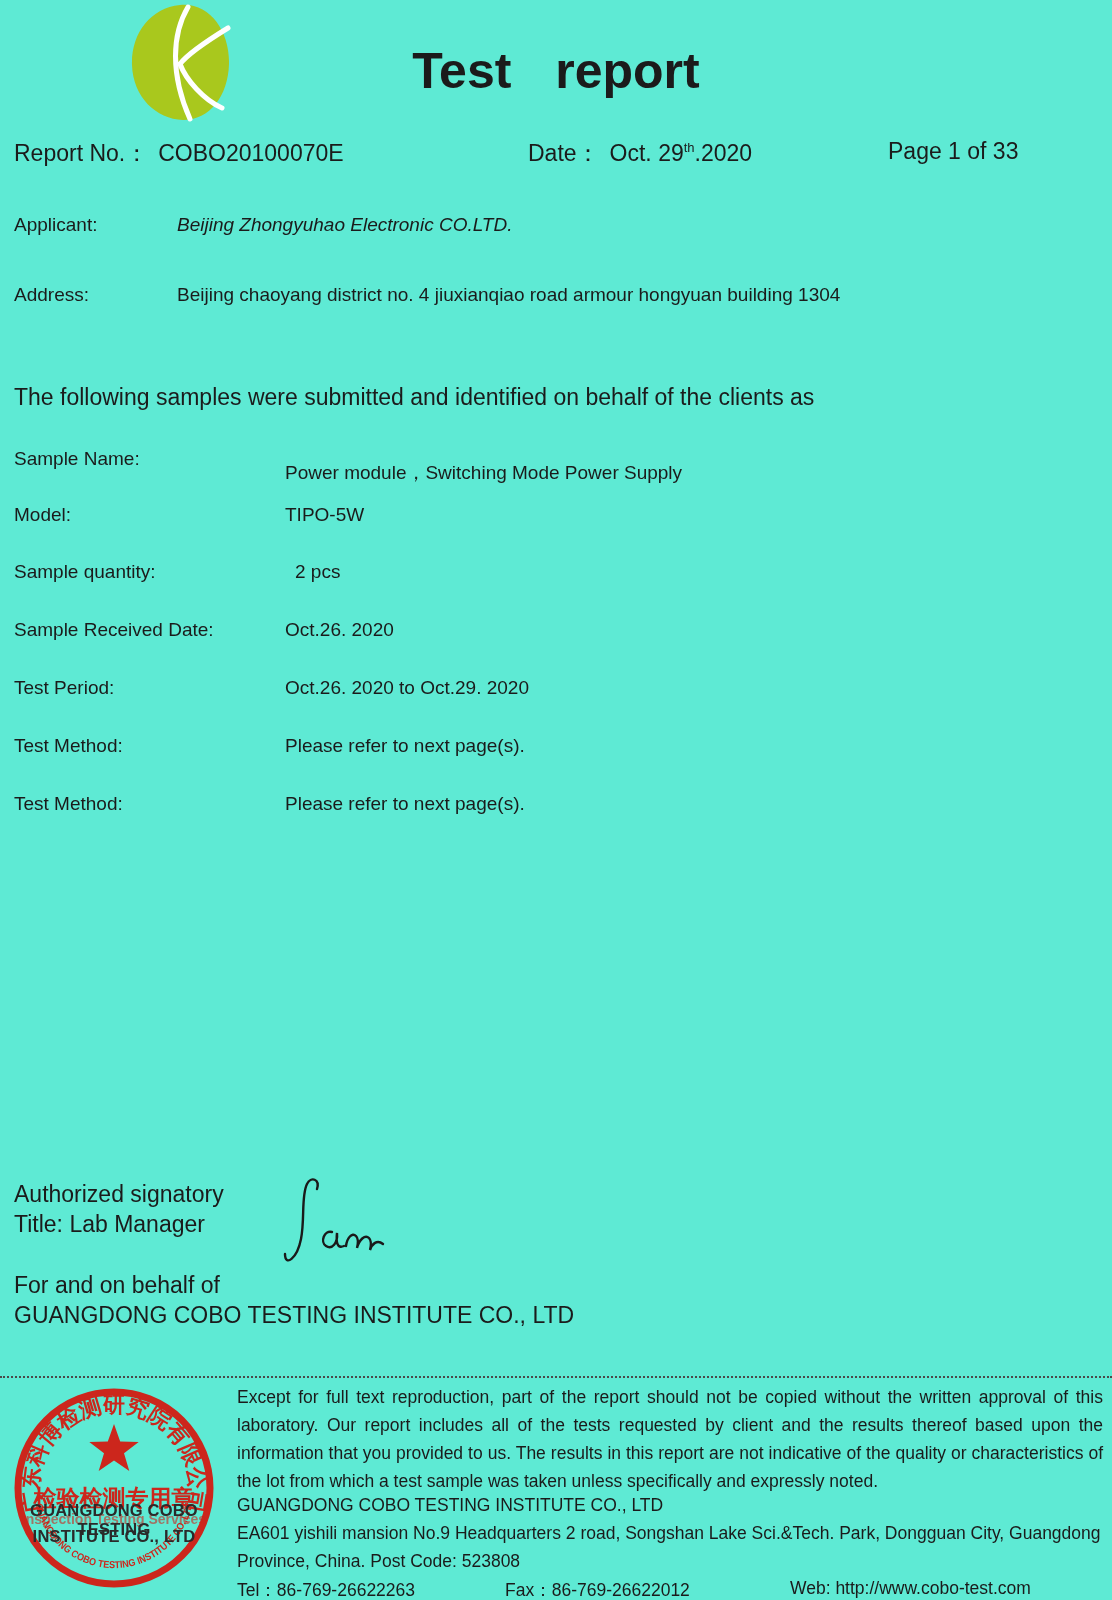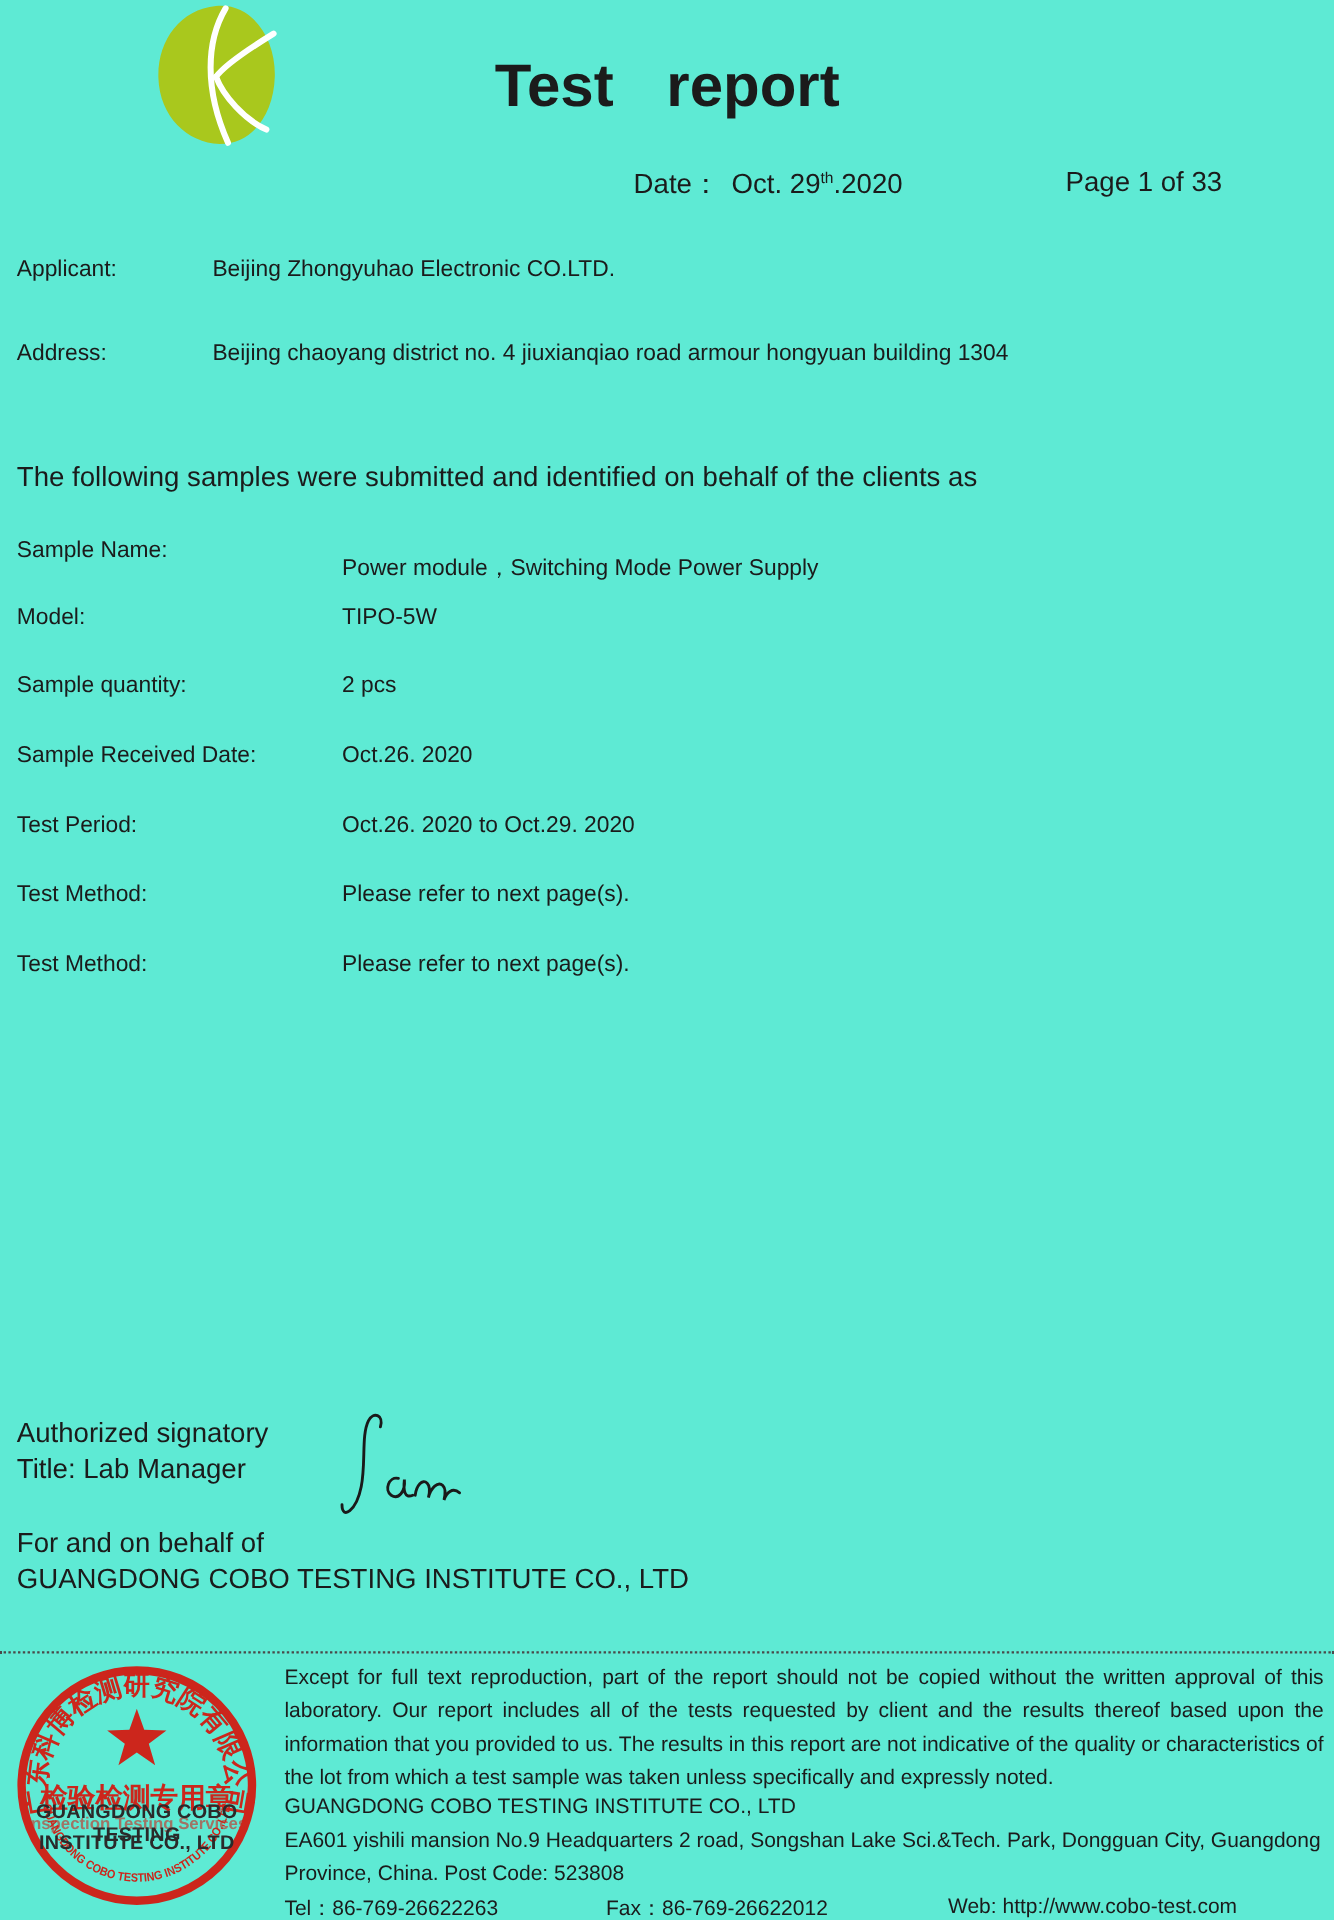--- a/index.html
+++ b/index.html
@@ -41,41 +41,44 @@
 
   <svg class="abs" style="left:128px; top:4px;" width="104" height="118" viewBox="0 0 104 118">
     <path d="M52,1 C22,4 3,30 4,61 C5,93 28,115 55,116 C82,116 100,92 101,60 C102,28 82,-2 52,1 Z" fill="#a9c81d"></path>
     <path d="M60,3 C44,30 42,70 62,115" fill="none" stroke="#ffffff" stroke-width="5" stroke-linecap="round"></path>
     <path d="M100,24 C74,40 58,52 52,60" fill="none" stroke="#ffffff" stroke-width="5" stroke-linecap="round"></path>
     <path d="M52,60 C58,76 76,96 94,104" fill="none" stroke="#ffffff" stroke-width="5" stroke-linecap="round"></path>
   </svg>
 
   <h1 class="abs title">Test report</h1>
 
+  <div class="abs meta-text" style="left:14px; top:138px;">
+    <span>Report No.：</span><span class="gap">COBO20100070E</span>
+  </div>
   <div class="abs meta-text" style="left:528px; top:138px;">
     <span>Date：</span><span class="gap"><span>Oct. 29</span><sup class="ord">th</sup><span>.2020</span></span>
   </div>
   <div class="abs meta-text" style="left:888px; top:138px;">Page 1 of 33</div>
 
   <span class="abs lbl" style="left:14px; top:214px;">Applicant:</span>
-  <span class="abs val" style="left:177px; top:214px;">Beijing Zhongyuhao Electronic CO.LTD.</span>
+  <span class="abs val" style="left:177px; top:214px;font-style:italic;">Beijing Zhongyuhao Electronic CO.LTD.</span>
 
   <span class="abs lbl" style="left:14px; top:284px;">Address:</span>
   <span class="abs val" style="left:177px; top:284px;">Beijing chaoyang district no. 4 jiuxianqiao road armour hongyuan building 1304</span>
 
   <div class="abs intro" style="left:14px; top:384px;">The following samples were submitted and identified on behalf of the clients as</div>
 
   <span class="abs lbl" style="left:14px;  top:448px;">Sample Name:</span>
   <span class="abs val" style="left:285px; top:448px;margin-top:12px;">Power module，Switching Mode Power Supply</span>
 
   <span class="abs lbl" style="left:14px;  top:504px;">Model:</span>
   <span class="abs val" style="left:285px; top:504px;">TIPO-5W</span>
 
   <span class="abs lbl" style="left:14px;  top:561px;">Sample quantity:</span>
-  <span class="abs val" style="left:285px; top:561px;text-align:center;">2 pcs</span>
+  <span class="abs val" style="left:295px; top:561px;text-align:center;">2 pcs</span>
 
   <span class="abs lbl" style="left:14px;  top:619px;">Sample Received Date:</span>
   <span class="abs val" style="left:285px; top:619px;">Oct.26. 2020</span>
 
   <span class="abs lbl" style="left:14px;  top:677px;">Test Period:</span>
   <span class="abs val" style="left:285px; top:677px;">Oct.26. 2020 to Oct.29. 2020</span>
 
   <span class="abs lbl" style="left:14px;  top:735px;">Test Method:</span>
   <span class="abs val" style="left:285px; top:735px;">Please refer to next page(s).</span>
 

